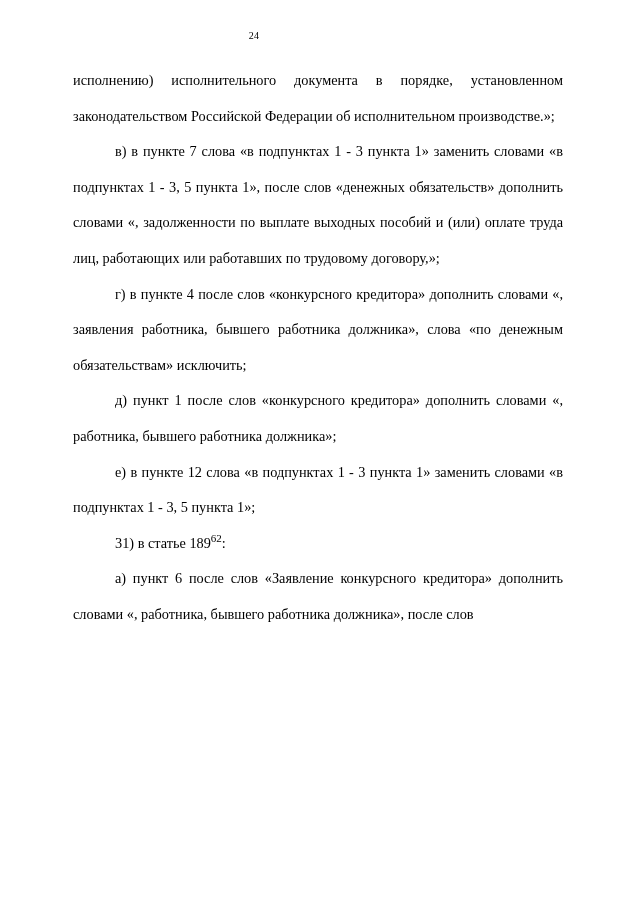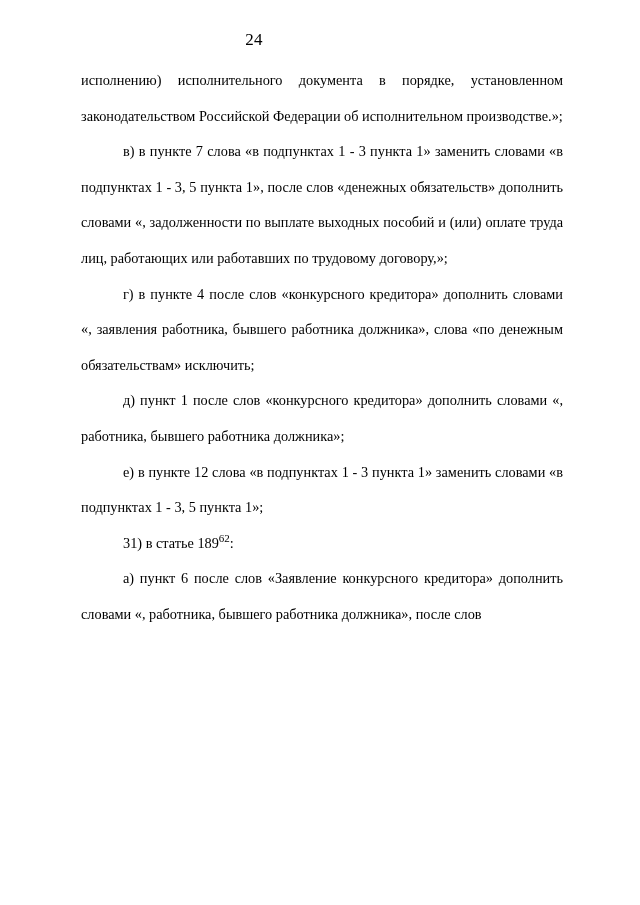--- a/index.html
+++ b/index.html
@@ -19,31 +19,31 @@
     width: 640px;
     height: 905px;
     background: #ffffff;
   }
   .page-number {
     position: absolute;
     top: 30px;
     left: 0;
     width: 508px;
     text-align: center;
-    font-size: 17px;
+    font-size: 10px;
     letter-spacing: 0.2px;
   }
   .body-text {
     position: absolute;
     top: 63px;
     left: 69px;
     width: 494px;
   }
   p.para {
-    margin: 0 0 0 12px;
+    margin: 0 0 0 4px;
     font-size: 14.3px;
     line-height: 35.6px;
     text-align: justify;
     text-justify: inter-word;
     text-indent: 0;
     hyphens: none;
   }
   p.indent {
     text-indent: 42px;
   }

